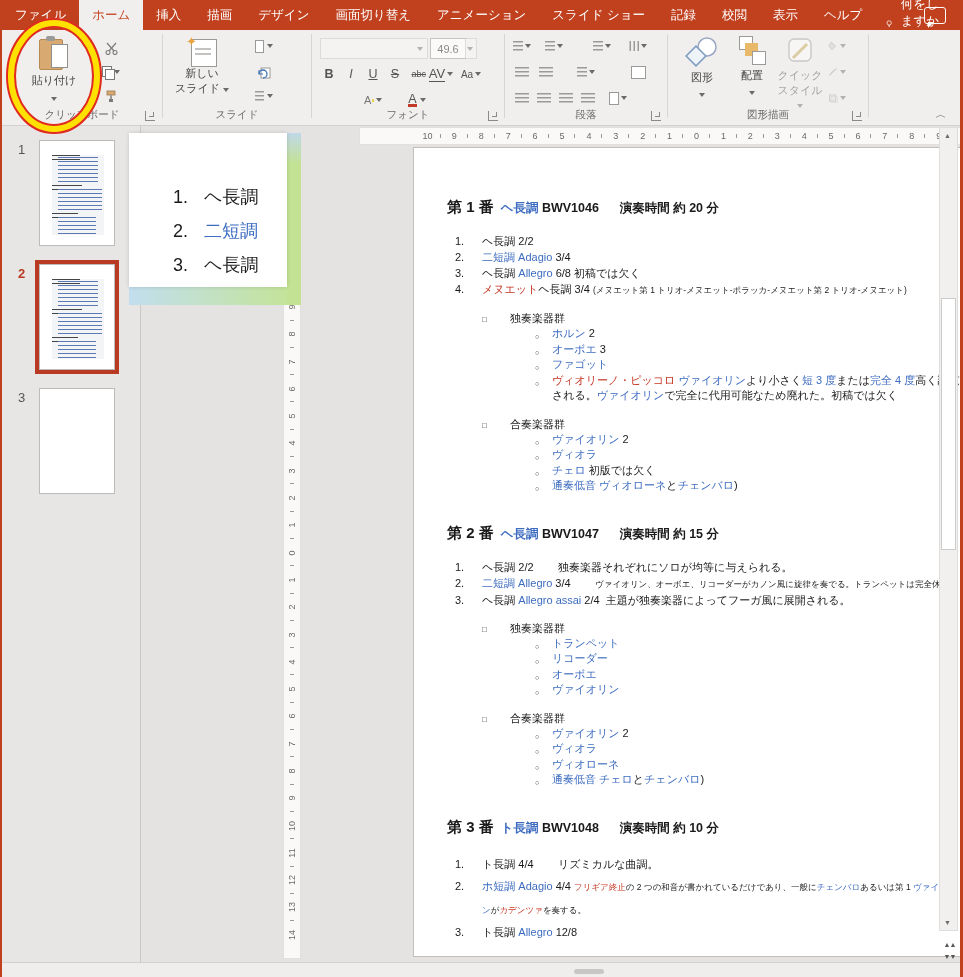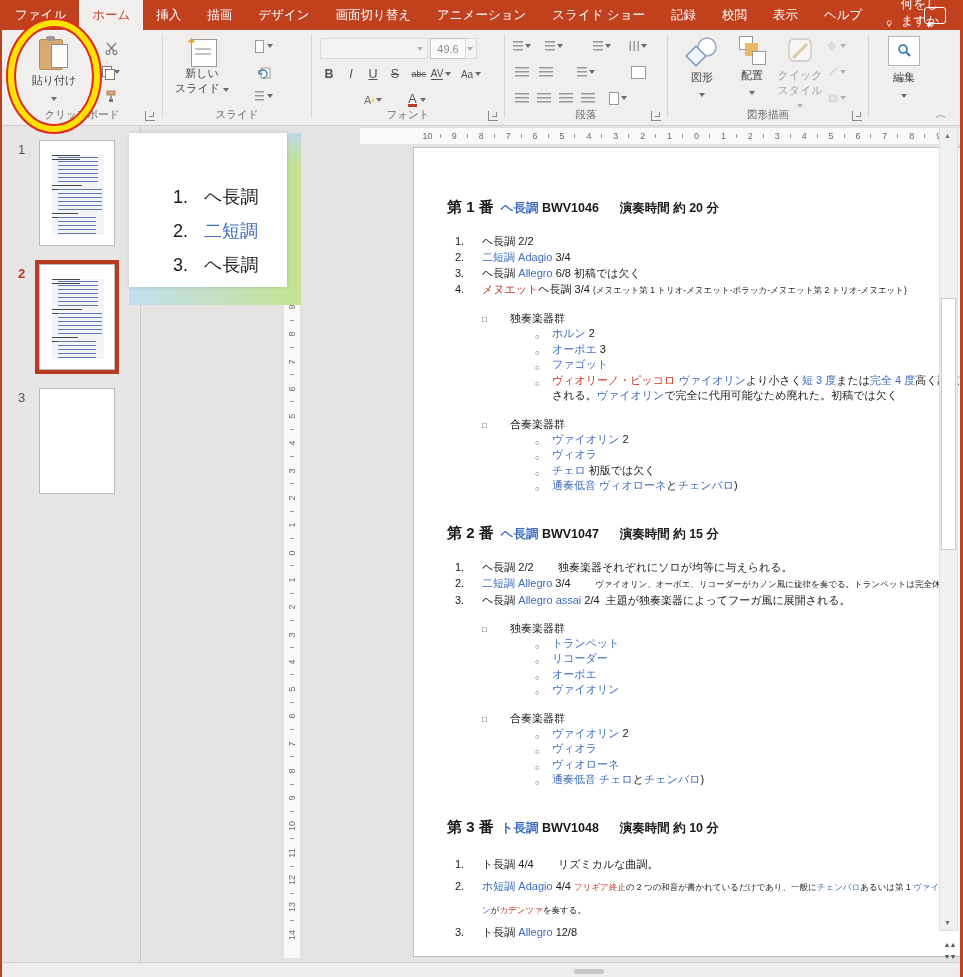--- a/index.html
+++ b/index.html
@@ -218,21 +218,21 @@
         </div>
       <div class="smallico fmt" style="left:52px;top:36px;text-decoration:underline;">
           <span>U</span>
         </div>
       <div class="smallico fmt" style="left:74px;top:36px;text-decoration:line-through;">
           <span>S</span>
         </div>
       <div class="smallico" style="left:96px;top:36px;font-size:9px;color:#555;text-decoration:line-through;justify-content:flex-end;">
           <span>abc</span>
         </div>
-      <div class="smallico" style="left:120px;top:36px;font-size:10px;color:#555;">
+      <div class="smallico" style="left:120px;top:36px;font-size:13px;color:#555;">
           <span style="border-bottom:1px solid #555;">AV</span>
           <span class="dd" style="margin-left:2px;"></span>
         </div>
       <div class="smallico" style="left:150px;top:36px;font-size:10px;color:#555;">
           <span>Aa</span>
           <span class="dd" style="margin-left:2px;"></span>
         </div>
       <div class="smallico fmt" style="left:52px;top:62px;">
           <span style="font-size:11px;color:#777;">A</span>
           <span style="width:9px;height:3px;background:#E8D44C;display:inline-block;margin-left:1px;"></span>
@@ -342,32 +342,20 @@
             <rect x="2" y="2" width="8" height="8" fill="#e4e2e0" stroke="#9a9a98"></rect>
             <rect x="4" y="4" width="8" height="8" fill="none" stroke="#c4c2c0"></rect>
           </svg>
         <span class="dd" style="margin-left:2px;"></span>
       </div>
       <div class="grp-label">図形描画</div>
       <div class="launcher" style="left:184px;"></div>
     </div>
     <div class="grp-sep" style="left:866px;"></div>
 
-    <div class="grp" style="left:867px;width:70px;">
-      <div class="bigbtn" style="left:10px;top:6px;width:50px;">
-        <div style="width:30px;height:28px;margin:0 auto;background:#fff;border:1px solid #b8b6b4;display:flex;align-items:center;justify-content:center;">
-          <svg width="16" height="16" viewBox="0 0 16 16">
-            <circle cx="7" cy="6" r="4" fill="none" stroke="#2E6DA4" stroke-width="1.6"></circle>
-            <line x1="10" y1="9" x2="14" y2="13" stroke="#2E6DA4" stroke-width="1.8"></line>
-          </svg>
-        </div>
-        <div style="margin-top:4px;">編集</div>
-        <div style="margin-top:3px;"><span class="dd"></span></div>
-      </div>
-    </div>
 
     <div id="collapse">︿</div>
   </div>
 
   <div id="main">
 
     <div id="thumbs">
         <div class="thumb-row">
           <div class="thumb-num">1</div>
           <div class="thumb-page">

